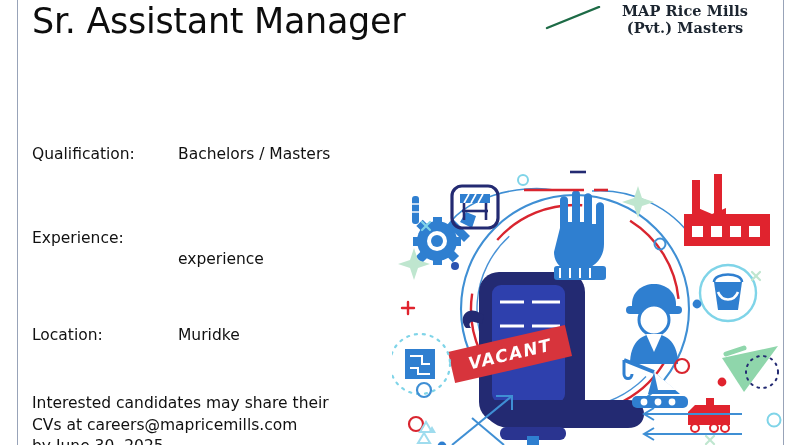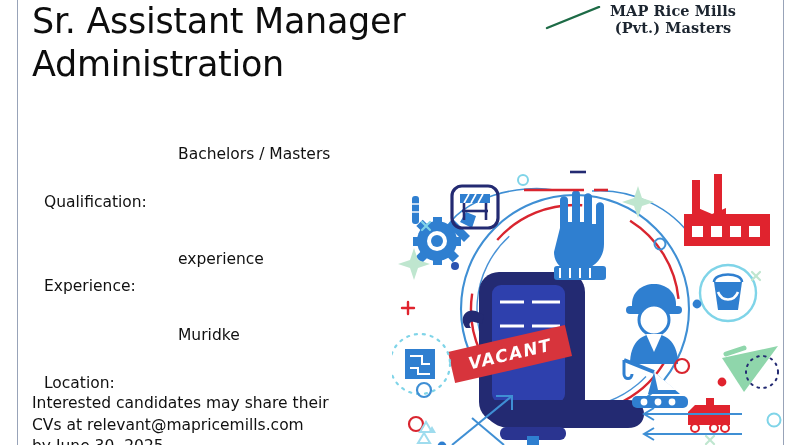--- a/index.html
+++ b/index.html
@@ -12,35 +12,35 @@
   }
   
   .frame-rule{position:absolute;top:0;width:1px;height:445px;background:#98a3b8;}
   .frame-left{left:17px;}
   .frame-right{left:783px;}
 
   
   #logo-block{position:absolute;left:545px;top:2px;width:205px;height:46px;}
   #logo-stroke{position:absolute;left:0;top:4px;width:56px;height:24px;}
   #logo-text{
-    position:absolute;left:52px;top:0;width:152px;text-align:center;
+    position:absolute;left:64px;top:0;width:152px;text-align:center;
     font-family:"DejaVu Serif","Liberation Serif",serif;font-weight:bold;
     color:#1c2530;font-size:14.5px;line-height:17px;letter-spacing:.1px;
   }
 
   
   #title{
     position:absolute;left:32px;top:0;width:460px;
     font-size:35px;line-height:43px;font-weight:400;color:#0d0d0d;
     letter-spacing:-.3px;
   }
 
   
   .row{position:absolute;left:32px;font-size:15.5px;color:#111111;line-height:21px;}
-  .row .label{position:absolute;left:12px;top:0;white-space:nowrap;margin-top:48px;}
+  .row .label{position:absolute;left:0;top:0;white-space:nowrap;}
   .row .value{position:absolute;left:146px;top:0;width:300px;}
   #row-qual{top:144px;}
   #row-exp{top:228px;}
   #row-loc{top:325px;}
 
   
   #footer{
     position:absolute;left:32px;top:393px;width:420px;
     font-size:15.5px;line-height:21.5px;color:#111111;
   }
@@ -63,21 +63,20 @@
       <path d="M2 22 L54 1" stroke="#1d6b46" stroke-width="2.4" fill="none" stroke-linecap="round"></path>
     </svg>
     <div id="logo-text">
       <div>MAP Rice Mills</div>
       <div>(Pvt.) Masters</div>
     </div>
   </div>
 
   <div id="title">
     <div>Sr. Assistant Manager</div>
-    <div>Administration</div>
   </div>
 
   <div class="row" id="row-qual">
     <span class="label">Qualification:</span>
     <span class="value">Bachelors / Masters</span>
   </div>
 
   <div class="row" id="row-exp">
     <span class="label">Experience:</span>
     <span class="value">
@@ -86,21 +85,21 @@
     </span>
   </div>
 
   <div class="row" id="row-loc">
     <span class="label">Location:</span>
     <span class="value">Muridke</span>
   </div>
 
   <div id="footer">
     <div>Interested candidates may share their</div>
-    <div>CVs at relevant@mapricemills.com</div>
+    <div>CVs at careers@mapricemills.com</div>
     <div>by June 30, 2025</div>
   </div>
 
   <div id="art">
     <svg width="392" height="277" viewBox="0 0 392 277" xmlns="http://www.w3.org/2000/svg">
 
       <circle cx="183" cy="141" r="114" fill="none" stroke="#3f8fd4" stroke-width="2.1"></circle>
 
       <circle cx="183" cy="141" r="104" fill="none" stroke="#d9252f" stroke-width="2.4" stroke-dasharray="95 52 140 40 120 60" transform="rotate(-58 183 141)"></circle>
 

